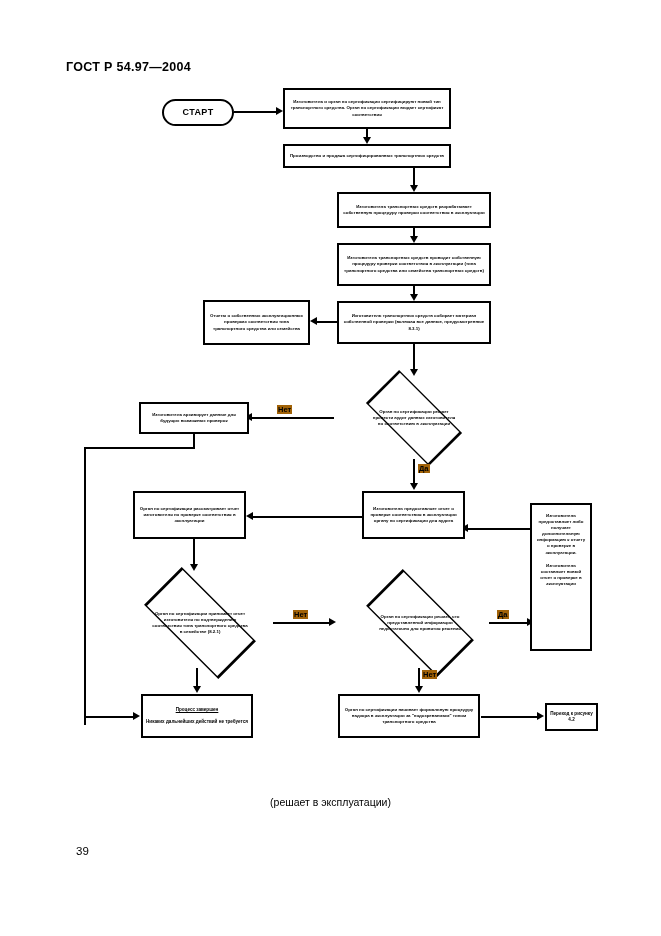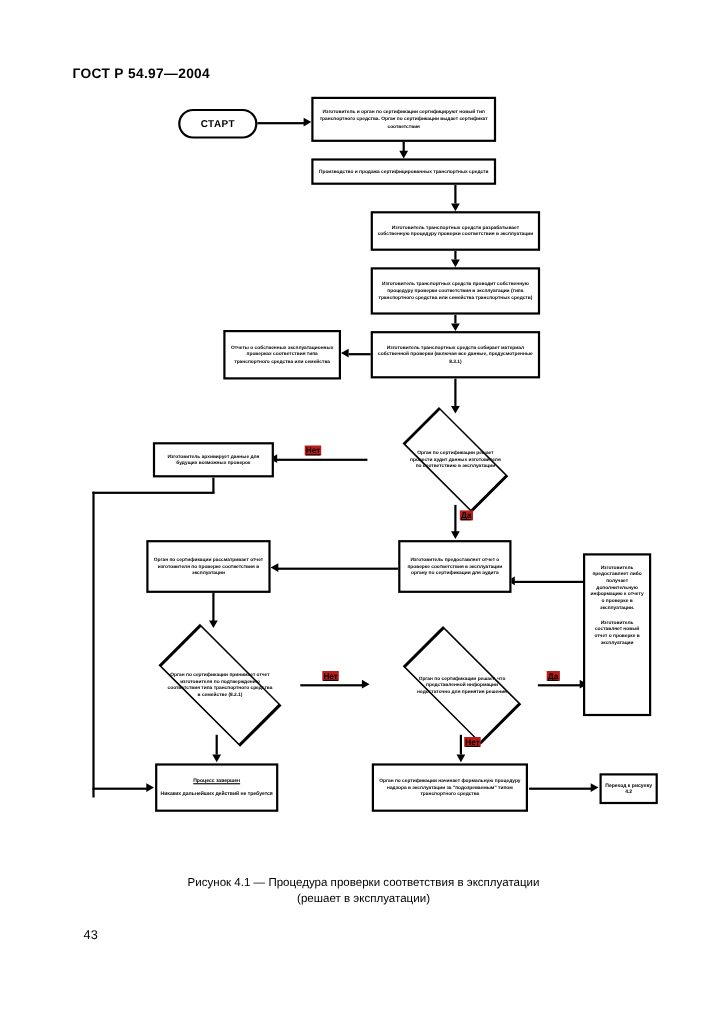--- a/index.html
+++ b/index.html
@@ -117,23 +117,22 @@
   .arw.down  { border-left: 4px solid transparent; border-right: 4px solid transparent; border-top: 7px solid #000; }
   .arw.right { border-top: 4px solid transparent; border-bottom: 4px solid transparent; border-left: 7px solid #000; }
   .arw.left  { border-top: 4px solid transparent; border-bottom: 4px solid transparent; border-right: 7px solid #000; }
 
   .edge-label {
     position: absolute;
     font-size: 7.5px;
     font-weight: bold;
     z-index: 5;
     white-space: nowrap;
-    background: #b91c1c;
+    background: #a16207;
     padding: 0 1px;
-    text-decoration: underline;
   }
 </style>
 </head>
 <body>
 
 <div id="page">
 
   <div class="doc-header">ГОСТ Р 54.97—2004</div>
 
   <div class="node terminator" style="left:162px; top:99px; width:72px; height:27px;">
@@ -270,19 +269,18 @@
   <div class="edge-label" style="left:497px; top:610px;">Да</div>
 
   <div class="ln v" style="left:418px; top:668px; height:18px;"></div>
   <div class="arw down" style="left:415px; top:686px;"></div>
   <div class="edge-label" style="left:422px; top:670px;">Нет</div>
 
   <div class="ln h" style="left:481px; top:716px; width:58px;"></div>
   <div class="arw right" style="left:537px; top:712px;"></div>
 
   <div class="fig-caption">
-    <span>Рисунок 4.1 — Процедура проверки соответствия в эксплуатации</span>
     <span class="l2">(решает в эксплуатации)</span>
   </div>
 
-  <div class="page-number">43</div>
+  <div class="page-number">39</div>
 
 </div>
 
 </body></html>

